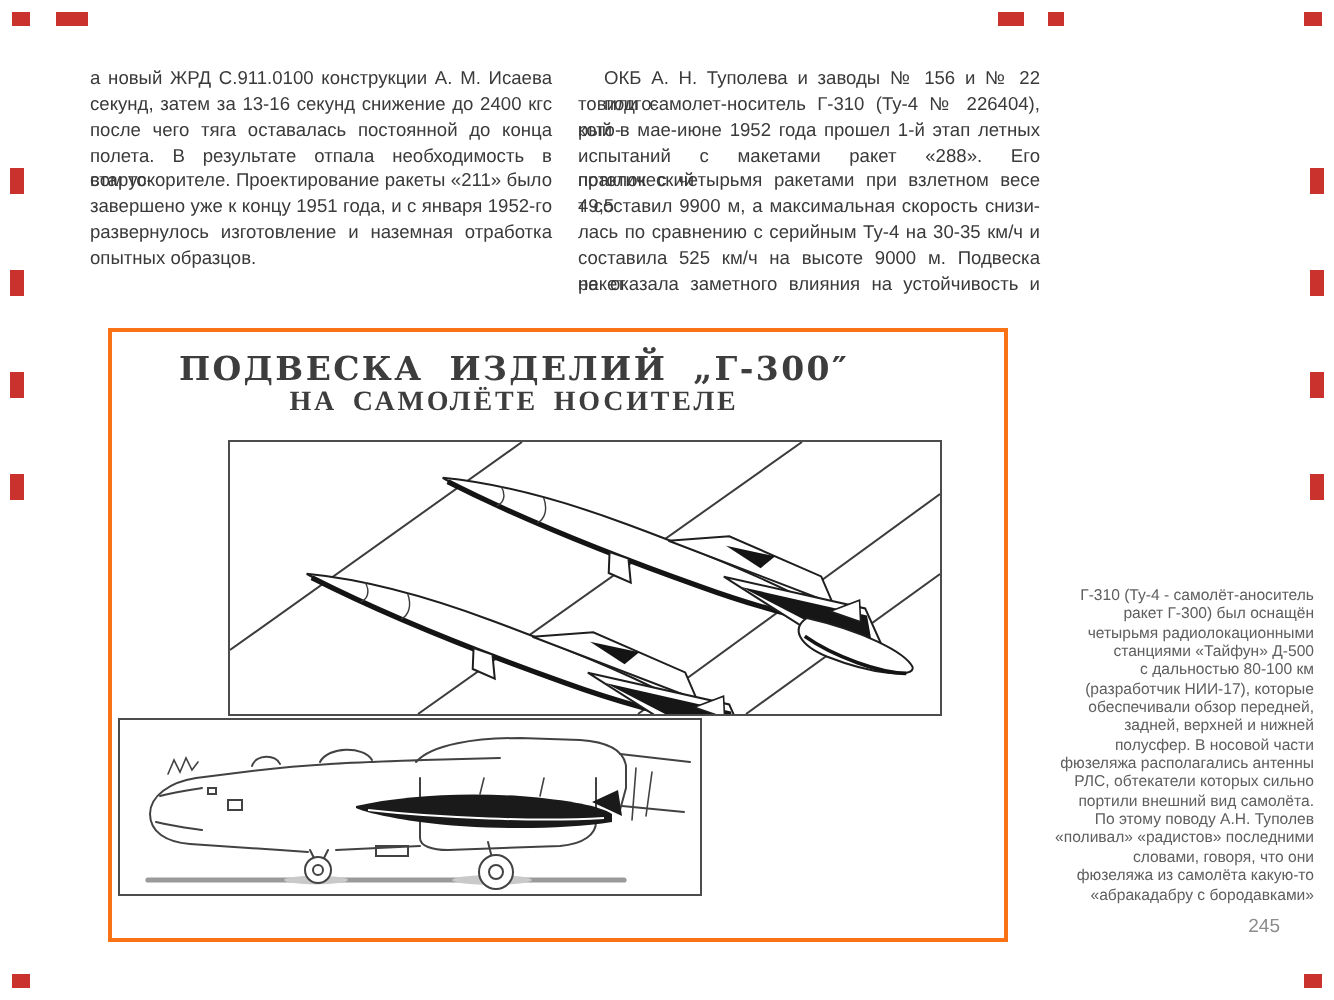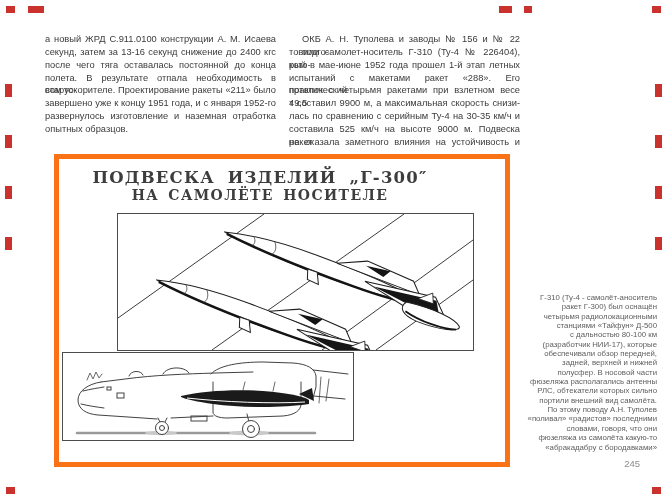--- a/index.html
+++ b/index.html
@@ -12,25 +12,25 @@
   
   .pm{position:absolute;background:#c9322d;}
 
   
   .col{position:absolute;color:#3a3a3a;font-size:9.3px;line-height:12.85px;}
   .col .ln{width:100%;text-align:justify;text-align-last:justify;height:12.85px;}
   .col .ln.plain{text-align:right;text-align-last:left;}
   .col .ln.ind{padding-left:13px;box-sizing:border-box;}
 
   
-  .figure-outer{position:absolute;left:54px;top:154px;width:446px;height:303px;border:5px solid #f97316;background:#fff;}
+  .figure-outer{position:absolute;left:54px;top:164px;width:446px;height:303px;border:2px solid #f97316;background:#fff;}
   .fig-title{position:absolute;left:0;top:9px;width:402px;text-align:center;
     font-family:"DejaVu Serif",serif;font-weight:bold;color:#3d3d3d;}
   .fig-title .t1{font-size:16.5px;letter-spacing:1.2px;word-spacing:6px;}
-  .fig-title .t2{font-size:14px;letter-spacing:1.4px;word-spacing:3px;margin-top:0px;}
+  .fig-title .t2{font-size:14px;letter-spacing:1.4px;word-spacing:3px;margin-top:0px;font-family:Liberation Serif, serif;}
   .fig-box1{position:absolute;left:58px;top:54px;width:355px;height:136px;border:1.6px solid #4c4c4c;background:#fff;}
   .fig-box2{position:absolute;left:3px;top:193px;width:290px;height:87px;border:1.6px solid #4c4c4c;background:#fff;z-index:2;}
   .fig-box1 svg,.fig-box2 svg{display:block;}
 
   
   .caption{position:absolute;left:517px;top:293px;width:140px;color:#5e5e5e;font-size:7.8px;line-height:9.35px;}
   .caption .cl{white-space:nowrap;text-align:right;}
 
   .pageno{position:absolute;right:27px;top:458px;font-size:9.5px;color:#8c8c8c;}
 </style>

